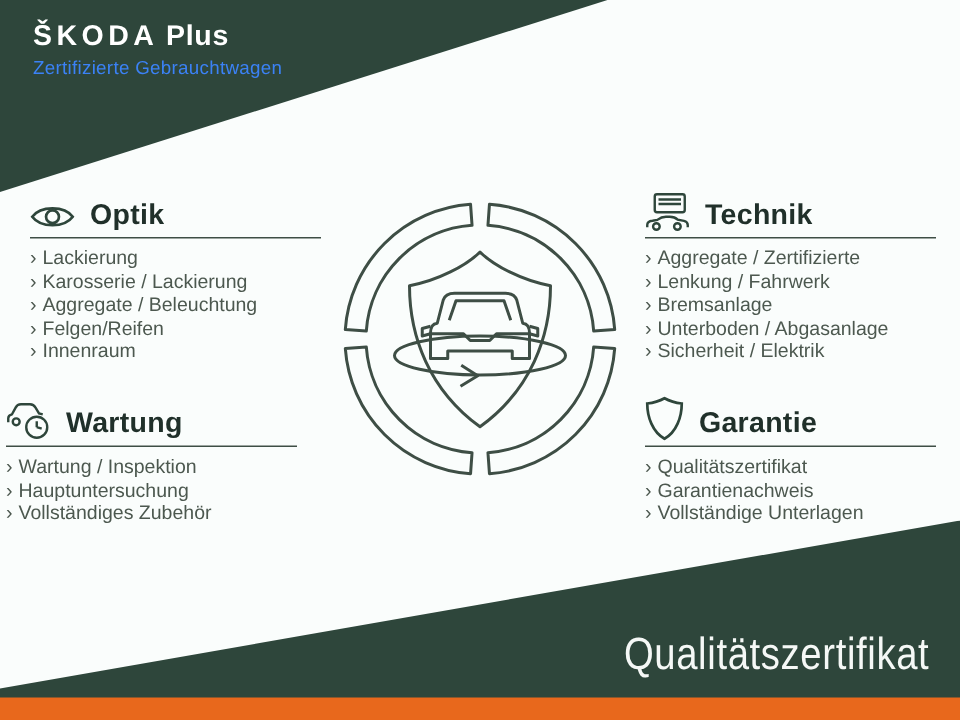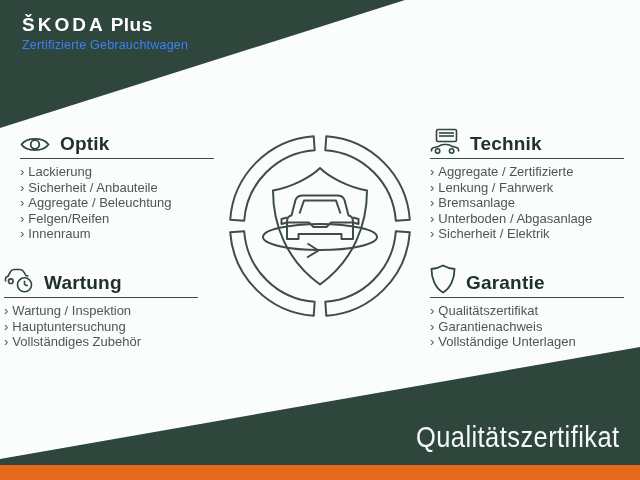--- a/index.html
+++ b/index.html
@@ -69,21 +69,21 @@
       <svg width="30" height="21" viewBox="0 0 30 21" fill="none" stroke="#2E463B" stroke-width="1.8">
         <path d="M1.5,10.5 C7,3 23,3 28.5,10.5 C23,18 7,18 1.5,10.5 Z"></path>
         <circle cx="15" cy="10.5" r="4.3"></circle>
       </svg>
     </span>
     <span class="section-title">Optik</span>
   </div>
   <hr class="divider">
   <ul class="items">
     <li><span class="chev">›</span><span>Lackierung</span></li>
-    <li><span class="chev">›</span><span>Sicherheit / Anbauteile</span></li>
+    <li><span class="chev">›</span><span>Karosserie / Lackierung</span></li>
     <li><span class="chev">›</span><span>Aggregate / Beleuchtung</span></li>
     <li><span class="chev">›</span><span>Felgen/Reifen</span></li>
     <li><span class="chev">›</span><span>Innenraum</span></li>
   </ul>
 </div>
 
 <div class="section" id="section-technik">
   <div class="section-header">
     <span class="section-icon">
       <svg width="30" height="27" viewBox="0 0 30 27" fill="none" stroke="#2E463B" stroke-width="1.6">

